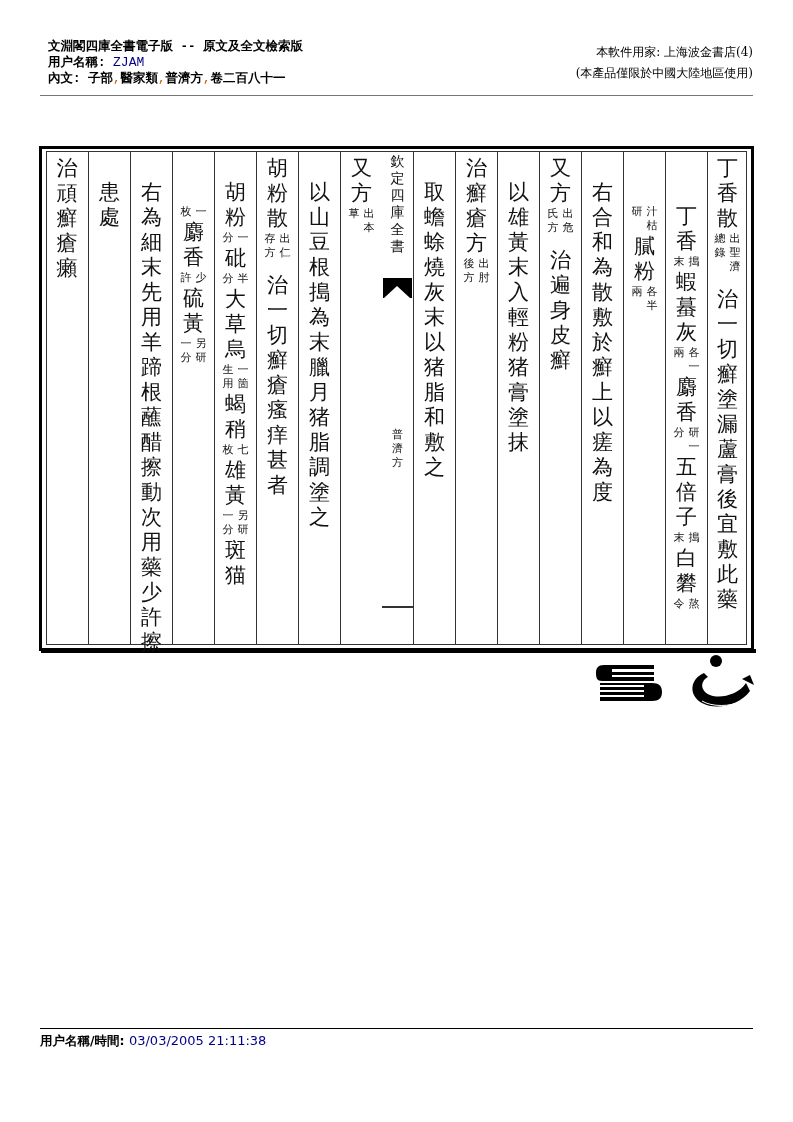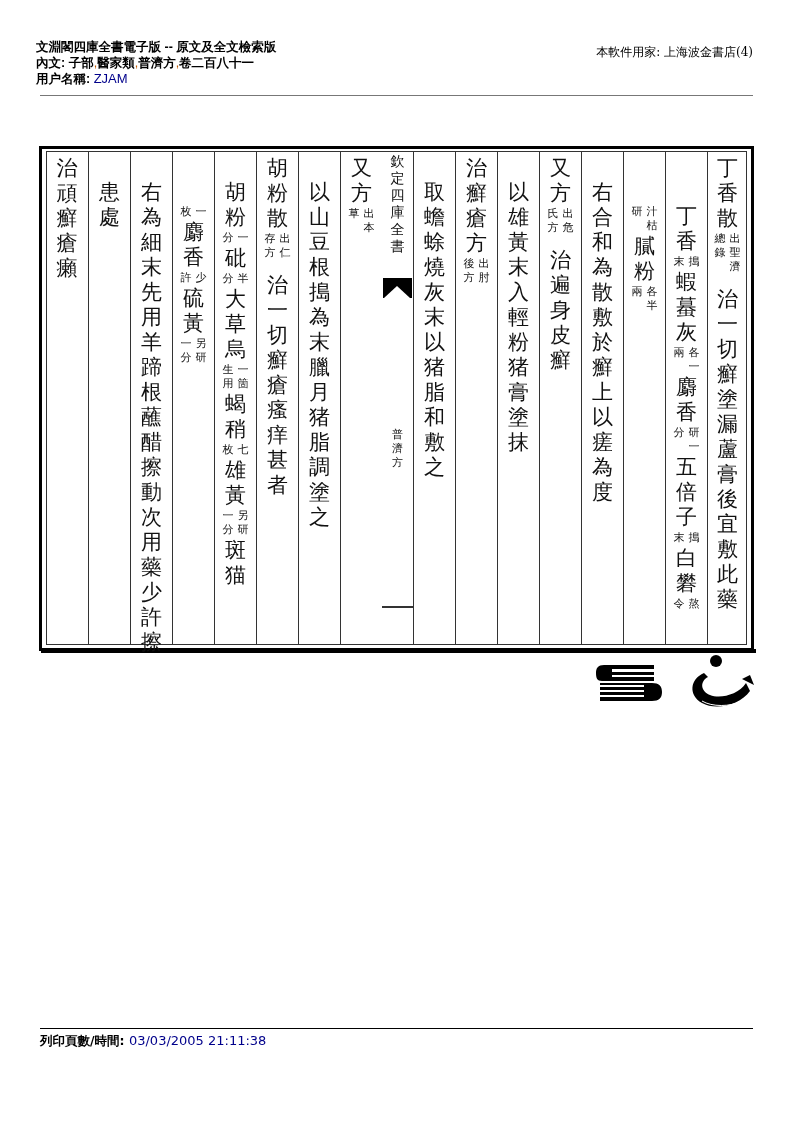--- a/index.html
+++ b/index.html
@@ -1,20 +1,20 @@
 <!DOCTYPE html>
 <html><head>
 <meta charset="utf-8">
 <style>
   html, body { margin: 0; padding: 0; background: #ffffff; }
   body {
     width: 793px; height: 1122px; position: relative; overflow: hidden;
     font-family: "DejaVu Serif", "Liberation Serif", serif; color: #111;
   }
-  .hdr-left { position: absolute; left: 36px; top: 39px; font-family: Liberation Sans, sans-serif; font-weight: bold; font-size: 12.5px; line-height: 16px; color: #000; }
+  .hdr-left { position: absolute; left: 48px; top: 39px; font-family: Liberation Mono, monospace; font-weight: bold; font-size: 12.5px; line-height: 16px; color: #000; }
   .hdr-left .line { white-space: nowrap; }
   .hdr-left .sep { color: #c05a00; font-weight: normal; }
   .hdr-left .user { color: #00008b; font-weight: normal; font-size: 13px; }
   .hdr-right { position: absolute; right: 40px; top: 42px; font-family: "DejaVu Serif", "Liberation Serif", serif; font-size: 12px; line-height: 21px; color: #000; text-align: right; }
   .hdr-right .line { white-space: nowrap; }
   .hdr-rule { position: absolute; left: 40px; right: 40px; top: 95px; height: 1px; background: #777; }
 
   .frame-outer { position: absolute; left: 39px; top: 146px; width: 715px; height: 505px; border: 3px solid #000; box-sizing: border-box; }
   .frame-inner { position: absolute; left: 46px; top: 151px; width: 701px; height: 494px; border: 1px solid #333; box-sizing: border-box; }
   .frame-shadow { position: absolute; left: 41px; top: 649px; width: 715px; height: 4px; background: #000; }
@@ -43,30 +43,31 @@
   .ftr-rule { position: absolute; left: 40px; right: 40px; top: 1028px; height: 1px; background: #000; }
   .ftr { position: absolute; left: 40px; top: 1032px; font-family: "DejaVu Sans", "Liberation Sans", sans-serif; font-weight: bold; font-size: 12.5px; line-height: 17px; color: #000; }
   .ftr .val { color: #00008b; font-weight: normal; font-size: 13px; margin-top: 28px; }
 </style>
 </head>
 <body>
 
 <div class="hdr-left">
   <div class="line">文淵閣四庫全書電子版 -- 原文及全文檢索版</div>
   <div class="line">
+    <span>用户名稱:</span>
+    <span class="user">ZJAM</span>
+  </div>
+  <div class="line">
     <span>內文:</span>
     <span>子部</span><span class="sep">,</span><span>醫家類</span><span class="sep">,</span><span>普濟方</span><span class="sep">,</span><span>卷二百八十一</span>
-  </div>
-  <div class="line">
-    <span>用户名稱:</span>
-    <span class="user">ZJAM</span>
   </div>
 </div>
 <div class="hdr-right">
   <div class="line">本軟件用家: 上海波金書店(4)</div>
+  <div class="line">(本產品僅限於中國大陸地區使用)</div>
 </div>
 <div class="hdr-rule"></div>
 
 <div class="frame-shadow"></div>
 <div class="frame-outer"></div>
 <div class="frame-inner"></div>
 
 <div id="columns">
     <div class="col" style="left: 707px; width: 40px;">
       <div class="col-text">
@@ -499,16 +500,16 @@
     <circle cx="32" cy="6" r="6" fill="#000"></circle>
     <path d="M20 18 C6 24 4 40 18 48 C32 56 56 50 66 36 L62 28 C54 40 36 44 26 40 C16 36 16 26 24 22 Z" fill="#000"></path>
     <path d="M58 24 L66 20 L70 30 Z" fill="#000"></path>
     <path d="M18 46 C28 52 46 52 58 46" stroke="#fff" stroke-width="1" fill="none"></path>
   </svg>
 </div>
 
 <div class="ftr-rule"></div>
 <div class="ftr">
   <div>
-    <span>列印頁數/時間:</span>
+    <span>用户名稱/時間:</span>
     <span class="val">03/03/2005 21:11:38</span>
   </div>
 </div>
 
 </body></html>

